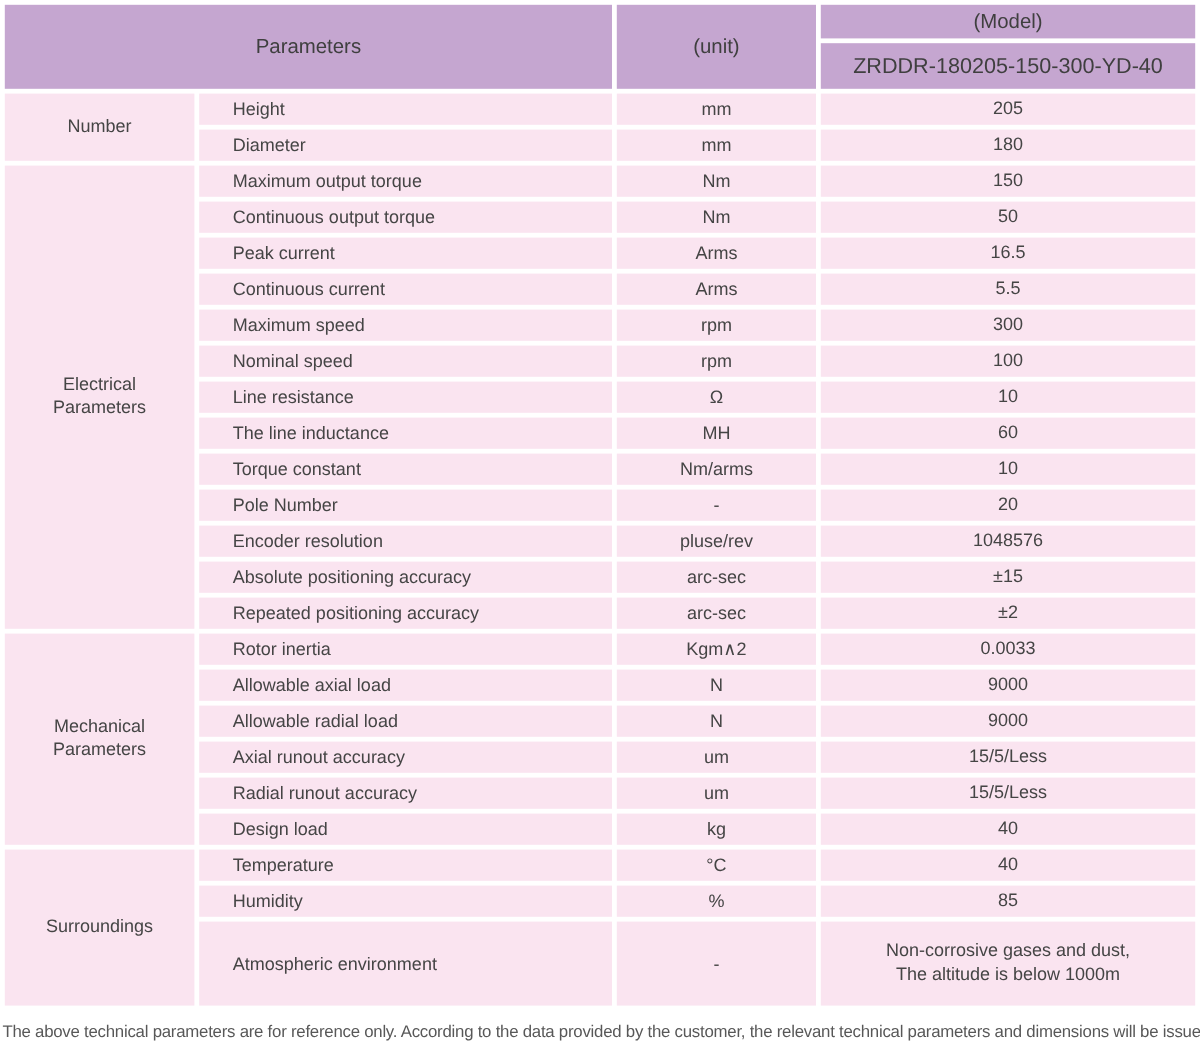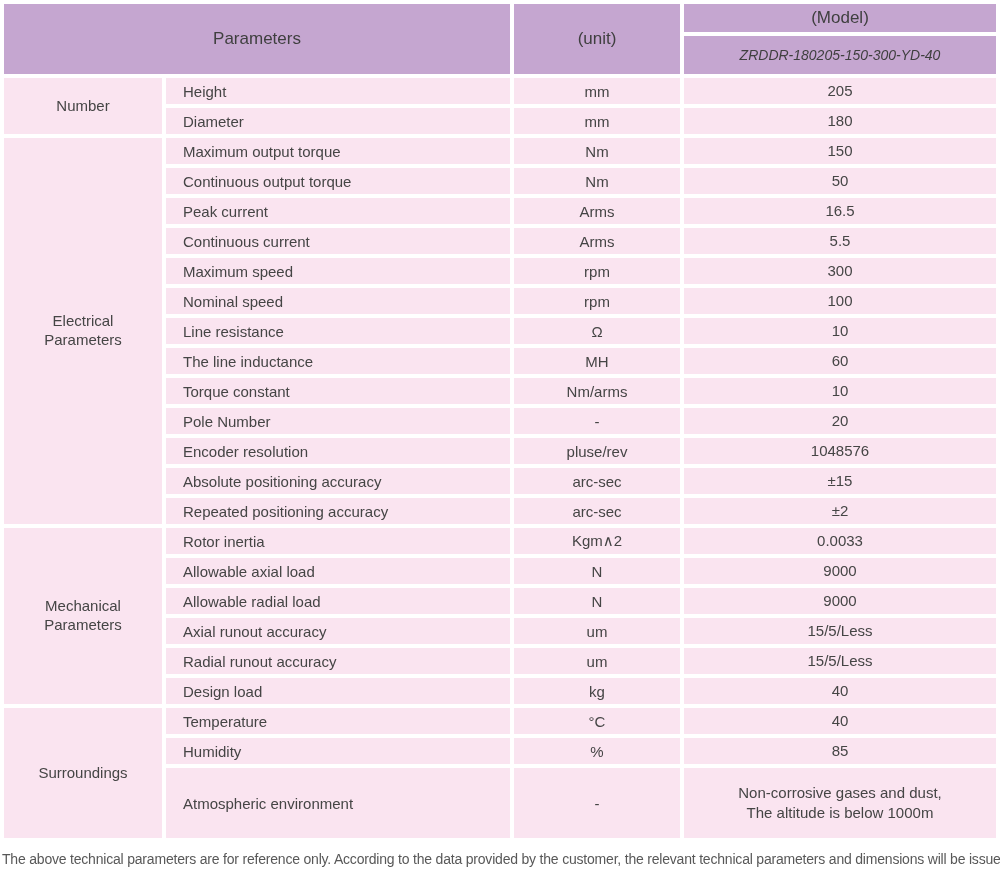--- a/index.html
+++ b/index.html
@@ -39,37 +39,37 @@
     font-weight: normal;
     font-size: 17px;
     text-align: center;
     vertical-align: middle;
     color: #3f3f3f;
     padding: 0;
   }
   th.h-params { height: 56px; }
   th.h-unit   { height: 56px; }
   th.h-model  { height: 28px; }
-  th.h-model-code { height: 38px; font-size: 14px; font-style: italic; }
+  th.h-model-code { height: 38px; font-size: 18px; }
 
   td {
     background: var(--row-bg);
     font-size: 15px;
     vertical-align: middle;
     height: 26px;
     padding: 0;
   }
   td.group-cell {
     text-align: center;
     white-space: pre-line;
     line-height: 1.25;
   }
   td.param-name-cell {
     text-align: left;
-    padding-left: 17px;
+    padding-left: 28px;
   }
   td.unit-cell, td.value-cell {
     text-align: center;
     margin-top: 16px;
   }
   td.value-cell {
     white-space: pre-line;
     line-height: 1.35;
   }
   tbody tr:last-child td.param-name-cell,

